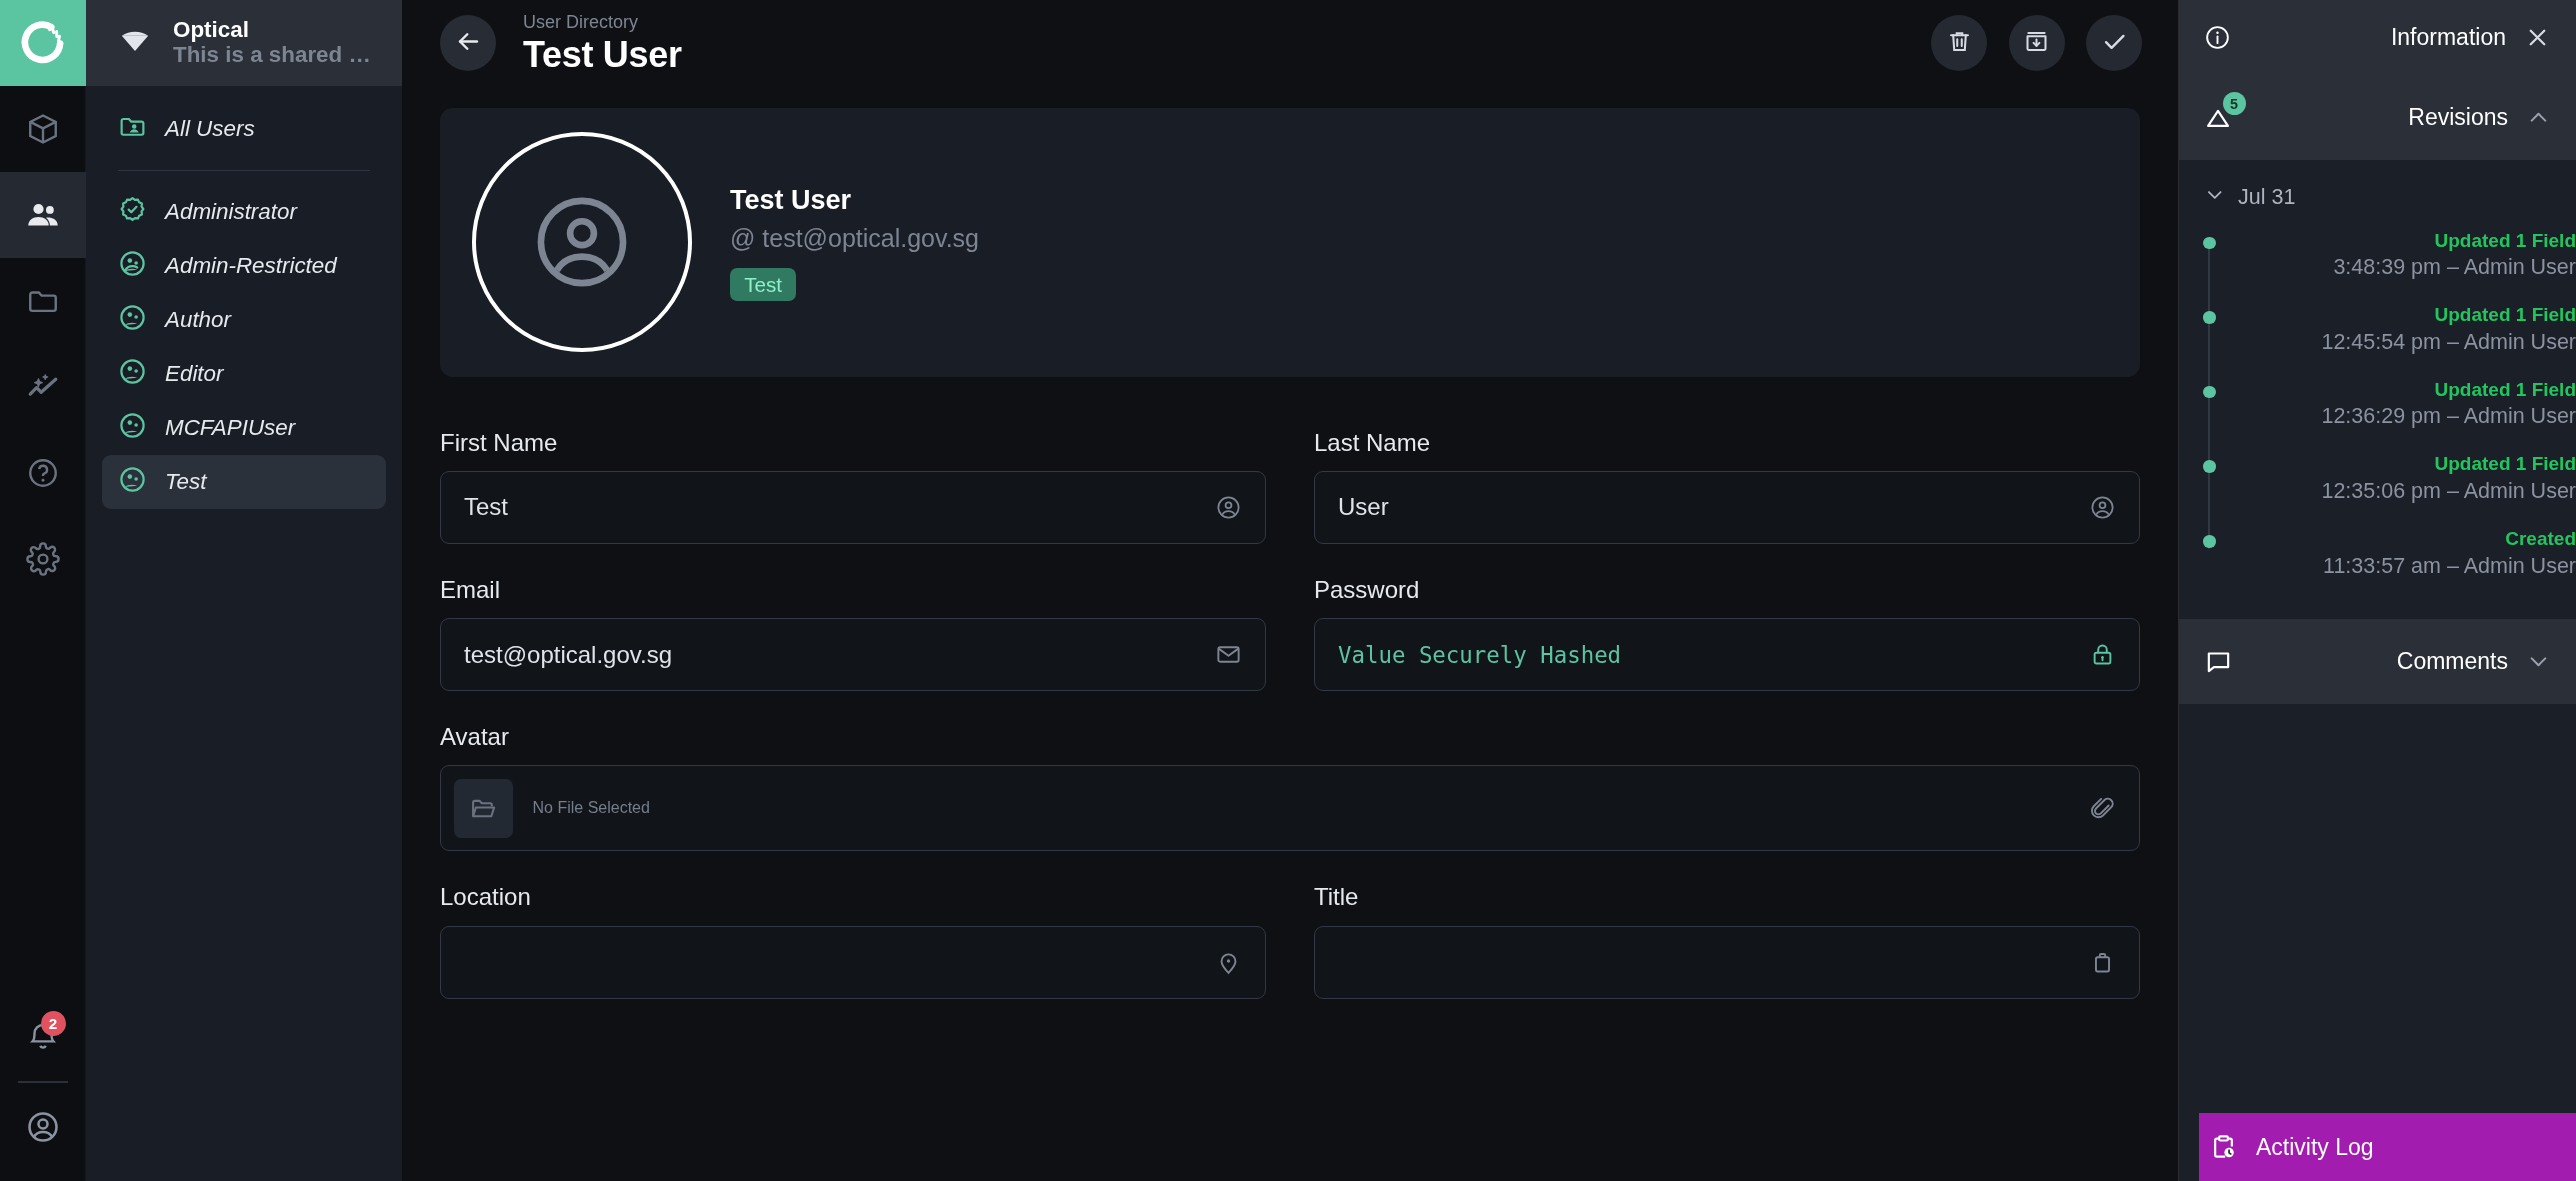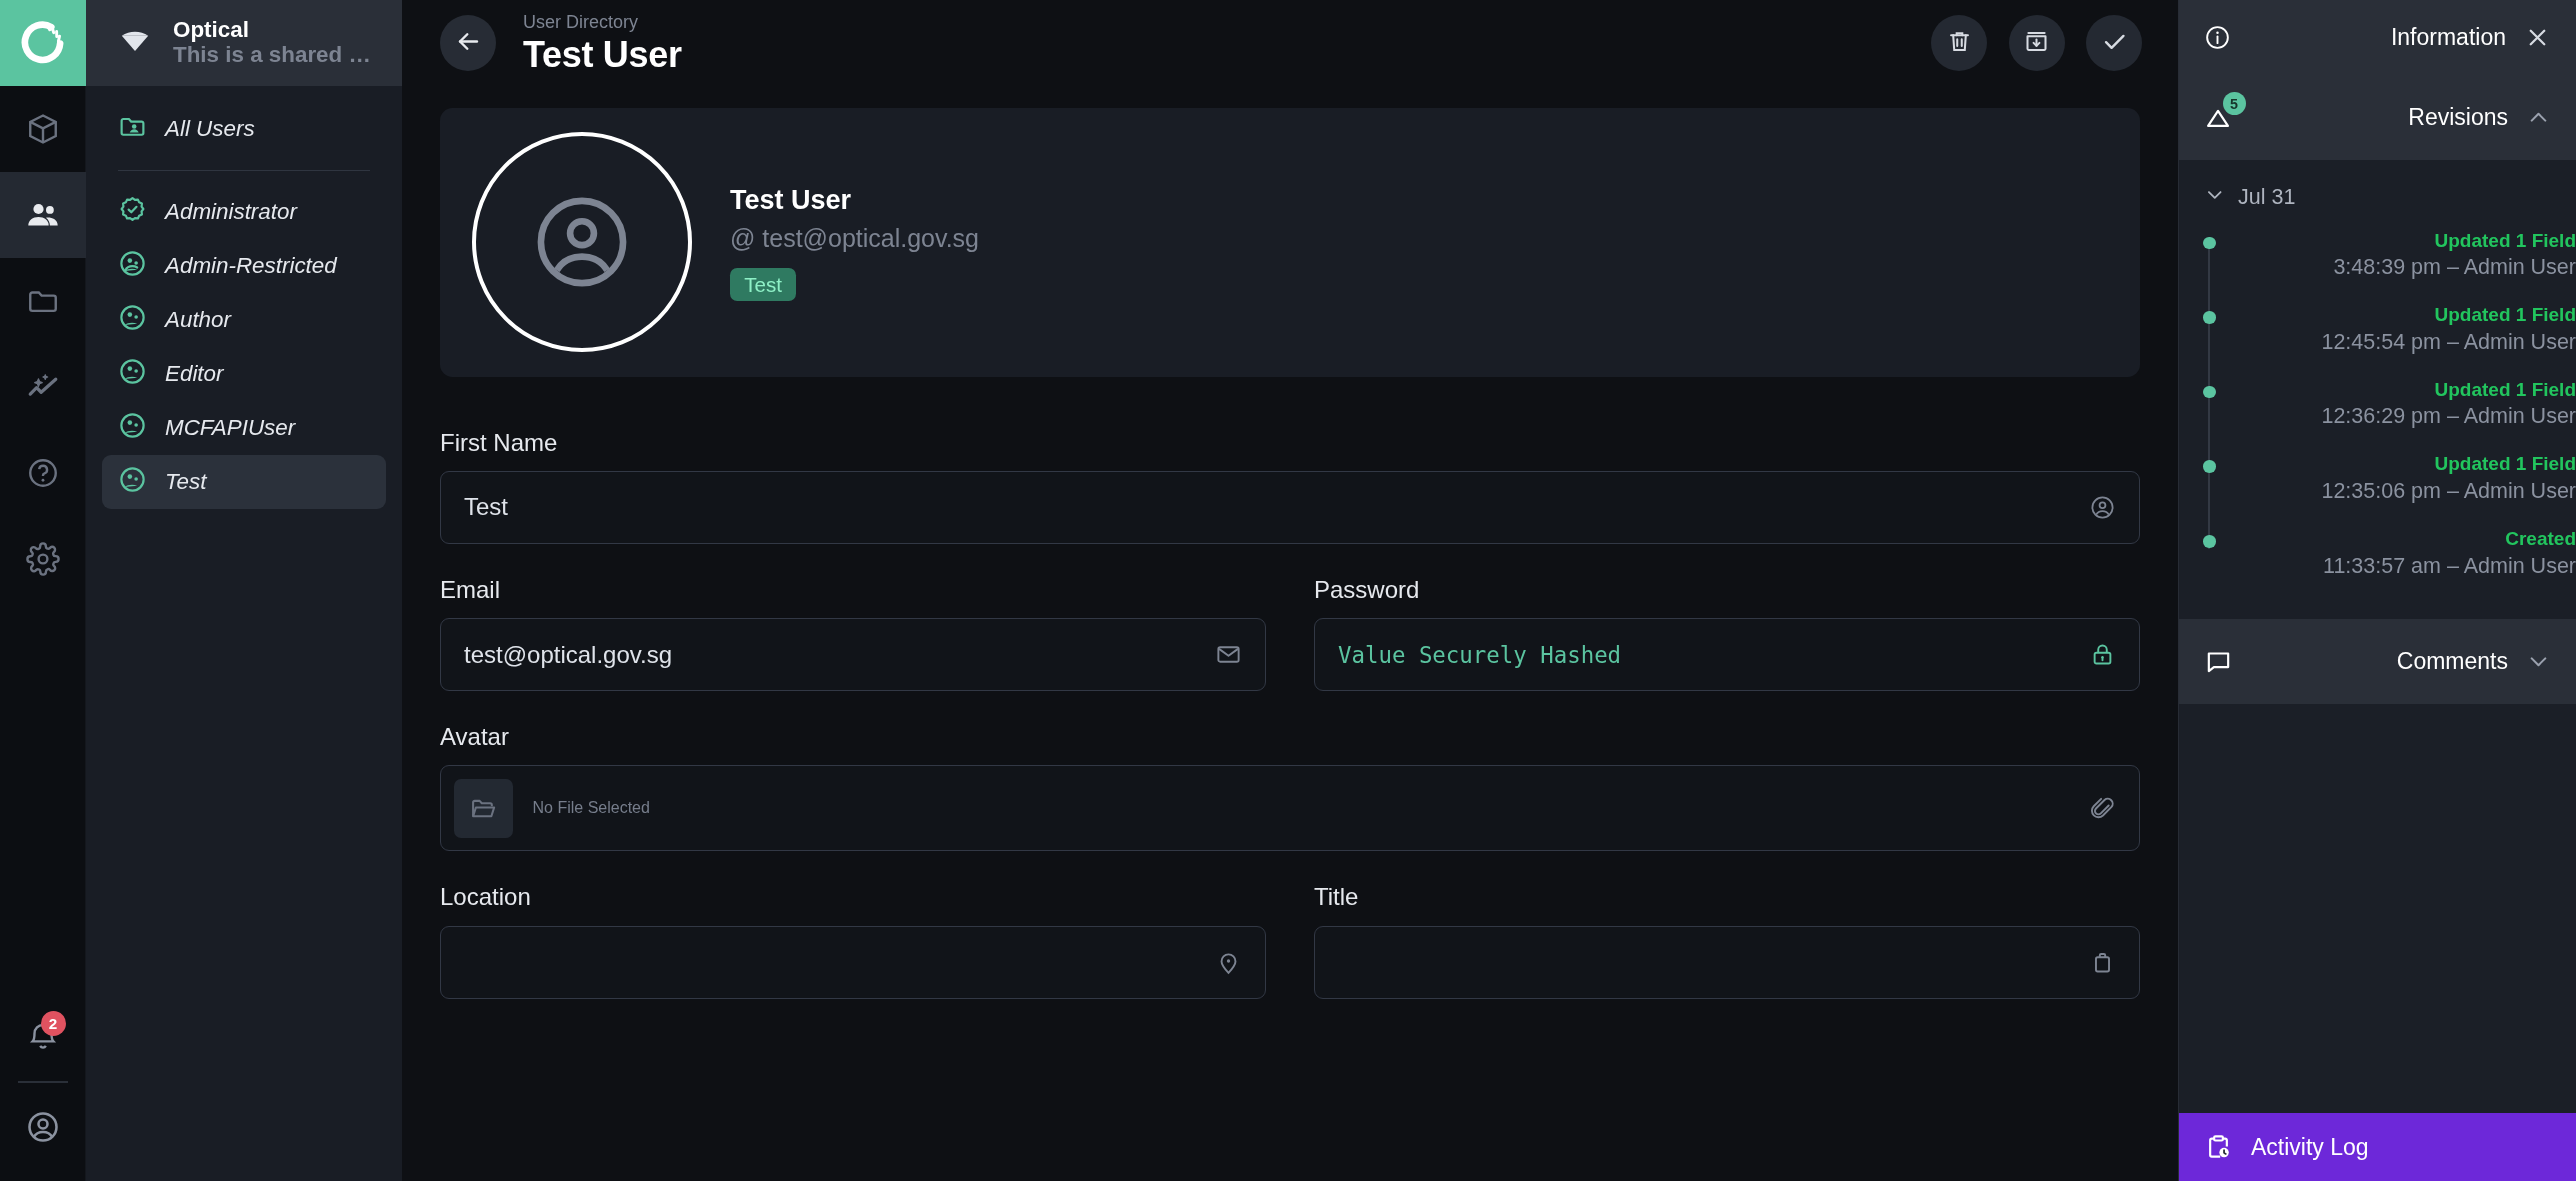--- a/index.html
+++ b/index.html
@@ -163,21 +163,21 @@
   .rev-item { position: relative; margin-bottom: 20px; cursor: pointer; }
   .rev-dot {
     position: absolute; left: -23px; top: 9px;
     width: 12.5px; height: 12.5px; border-radius: 50%; background: #5bc4a0;
   }
   .rev-title { color: #22c55e; font-size: 19px; font-weight: 700; line-height: 1.35; }
   .rev-meta { color: #8b92a0; font-size: 21.5px; line-height: 1.35; }
   .panel-spacer { flex: 1 1 auto; background: #1b1f27; }
   .panel-foot {
     height: 68px; display: flex; align-items: center; gap: 18px;
-    padding: 0 25px; background: #6d28d9; color: #ffffff; cursor: pointer;
+    padding: 0 10px; background: #a21caf; color: #ffffff; cursor: pointer; margin-left: 20px;
   }
   .panel-foot-title { font-size: 23px; }
 </style>
 </head>
 <body>
 
 <div class="app">
 
   <div class="rail">
     <div class="logo">
@@ -422,20 +422,33 @@
             <span class="field-value">Test</span>
             <span class="field-icon">
               <svg width="27" height="27" viewBox="0 0 24 24" fill="none" stroke="currentColor" stroke-width="1.6">
                 <circle cx="12" cy="12" r="9"></circle>
                   <circle cx="12" cy="10" r="2.6"></circle>
                 <path d="M6.4 18.3c1.1-1.9 3.2-3 5.6-3s4.5 1.1 5.6 3"></path>
               </svg>
             </span>
           </div>
         </div>
+        <div class="field">
+          <div class="field-label">Last Name</div>
+          <div class="field-box">
+            <span class="field-value">User</span>
+            <span class="field-icon">
+              <svg width="27" height="27" viewBox="0 0 24 24" fill="none" stroke="currentColor" stroke-width="1.6">
+                <circle cx="12" cy="12" r="9"></circle>
+                  <circle cx="12" cy="10" r="2.6"></circle>
+                <path d="M6.4 18.3c1.1-1.9 3.2-3 5.6-3s4.5 1.1 5.6 3"></path>
+              </svg>
+            </span>
+          </div>
+        </div>
       </div>
 
       <div class="row">
         <div class="field">
           <div class="field-label">Email</div>
           <div class="field-box">
             <span class="field-value">test@optical.gov.sg</span>
             <span class="field-icon">
               <svg width="27" height="27" viewBox="0 0 24 24" fill="none" stroke="currentColor" stroke-width="1.7" stroke-linejoin="round">
                 <rect x="3" y="5.6" width="18" height="12.8" rx="1.6"></rect>

